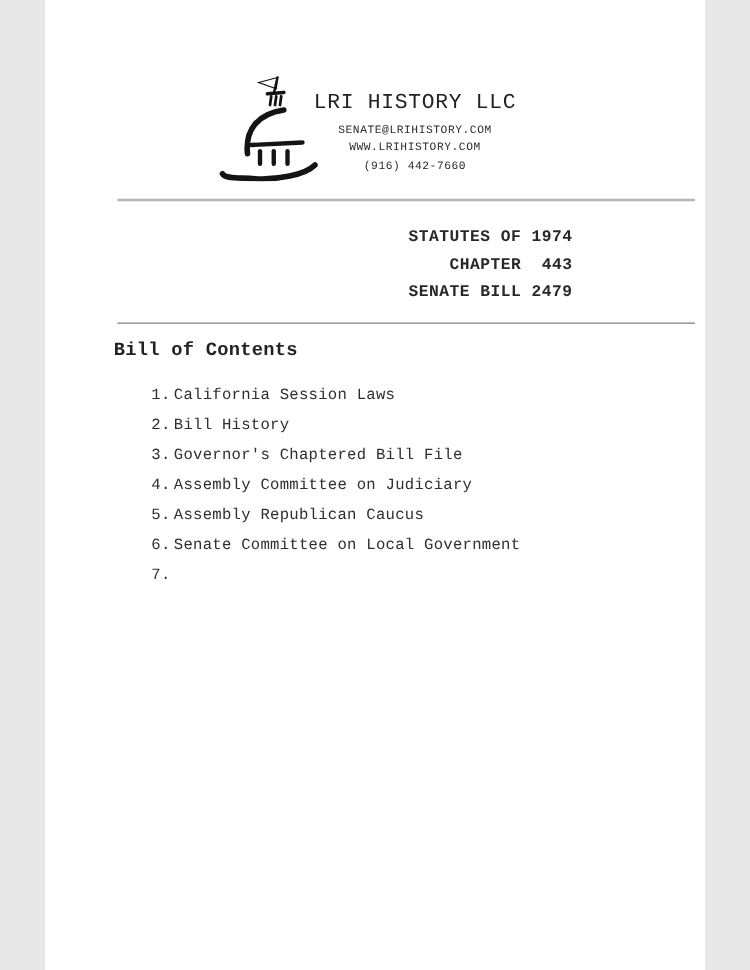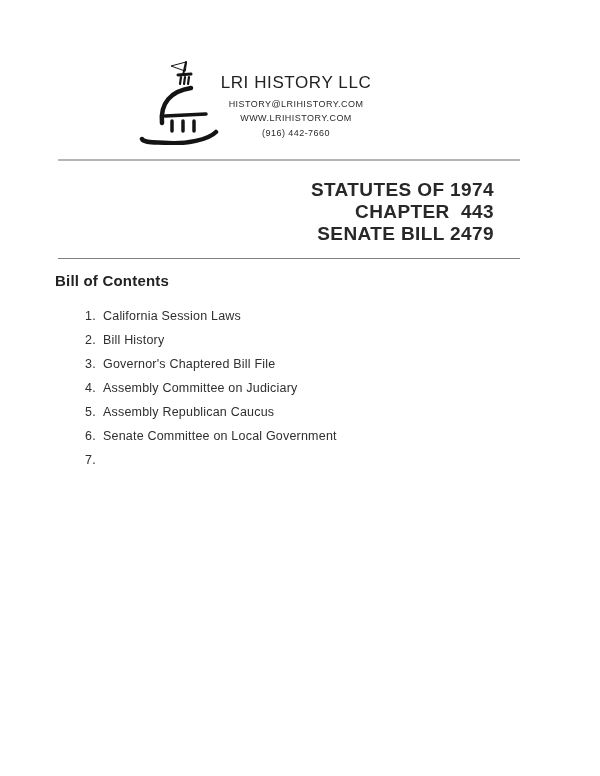--- a/index.html
+++ b/index.html
@@ -1,22 +1,22 @@
 <!DOCTYPE html>
 <html><head>
 <meta charset="utf-8">
 <style>
   html, body { margin: 0; padding: 0; background: #e8e8e8; }
   .page {
     position: relative;
-    width: 600px;
+    width: 528px;
     height: 776px;
     margin: 0 auto;
     background: #ffffff;
-    font-family: Liberation Sans, sans-serif;
+    font-family: Liberation Mono, monospace;
     color: #1e1e1e;
     overflow: hidden;
   }
 
   
   .logo {
     position: absolute;
     left: 138px;
     top: 57px;
     width: 82px;
@@ -58,21 +58,21 @@
   .rule-bottom { top: 258px; height: 1px; background: #808080; }
 
   
   .bill-header {
     position: absolute;
     top: 179px;
     right: 106px;
     text-align: right;
   }
   .bill-line {
-    font-size: 19px;
+    font-size: 13px;
     font-weight: bold;
     line-height: 22px;
     letter-spacing: 0.4px;
     white-space: pre;
     color: #282828;
   }
 
   
   .toc-title {
     position: absolute;
@@ -133,21 +133,21 @@
         <path d="M27,59 L68,57" stroke-width="3.5"></path>
 
         <path d="M34,64 L34,74" stroke-width="3.5"></path>
         <path d="M45,64 L45,74" stroke-width="3.5"></path>
         <path d="M56,64 L56,74" stroke-width="3.5"></path>
 
         <path d="M78,75 C70,83 48,87 30,86 C16,85 6,86 4,82" stroke-width="4.5"></path>
       </svg>
     </div>
     <div class="company-name">LRI HISTORY LLC</div>
-    <div class="contact-line contact-email">HISTORY@LRIHISTORY.COM</div>
+    <div class="contact-line contact-email">SENATE@LRIHISTORY.COM</div>
     <div class="contact-line contact-website">WWW.LRIHISTORY.COM</div>
     <div class="contact-line contact-phone">(916) 442-7660</div>
   </div>
 
   <hr class="rule rule-top">
 
   <div class="bill-header">
     <div class="bill-line">STATUTES OF 1974</div>
     <div class="bill-line">CHAPTER  443</div>
     <div class="bill-line">SENATE BILL 2479</div>

